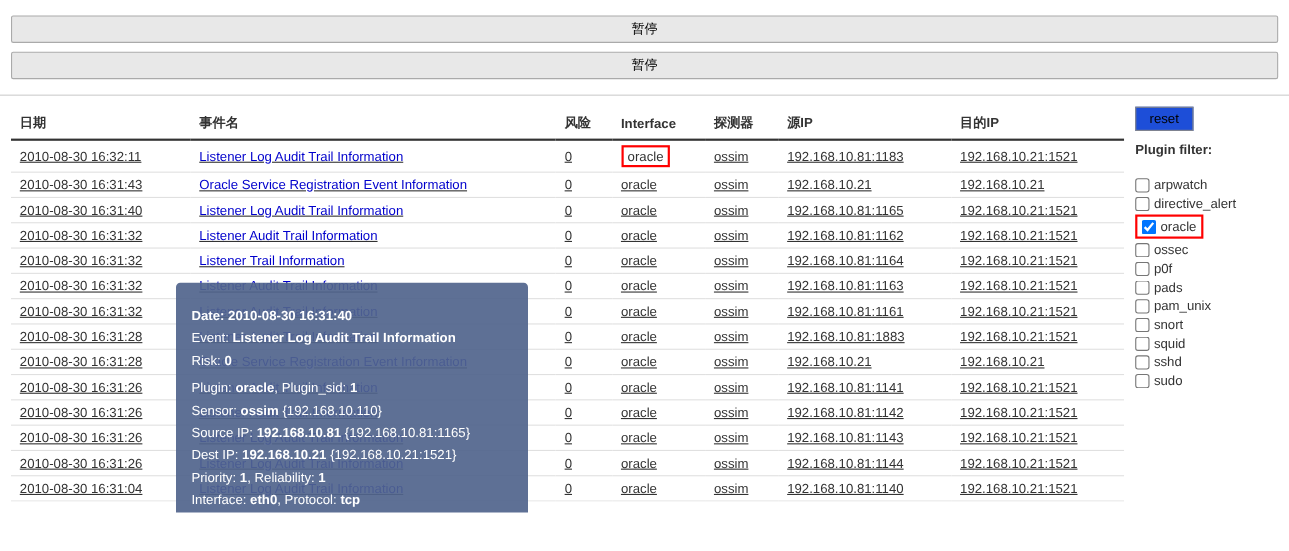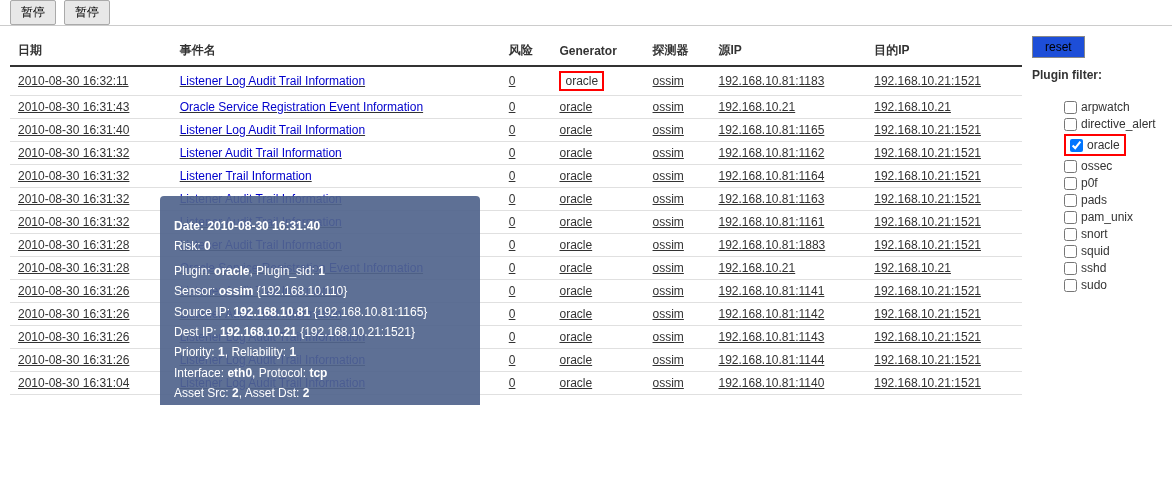--- a/index.html
+++ b/index.html
@@ -1,22 +1,23 @@
 <!DOCTYPE html>
 <html><head>
   <meta charset="utf-8">
   <style>
     * { box-sizing: border-box; margin: 0; padding: 0; }
     body { font-family: Arial, sans-serif; font-size: 12px; background: #fff; color: #333; }
 
     .top-bar {
-      padding: 0 10px;
+      padding: 14px 10px;
       border-bottom: 1px solid #ccc;
       display: flex;
       gap: 8px;
+      flex-direction: column;
     }
 
     .btn-pause {
       background: #e8e8e8;
       border: 1px solid #aaa;
       padding: 3px 10px;
       cursor: pointer;
       font-size: 12px;
       border-radius: 2px;
     }
@@ -97,21 +98,20 @@
       margin-bottom: 18px;
       font-size: 12px;
     }
 
     .filter-item {
       display: flex;
       align-items: center;
       gap: 4px;
       margin-bottom: 3px;
       font-size: 12px;
-      margin-left: 32px;
     }
 
     .filter-item input[type="checkbox"] {
       margin: 0;
     }
 
     .oracle-filter-box {
       border: 2px solid red;
       padding: 2px 4px;
       display: inline-flex;
@@ -146,21 +146,21 @@
 </div>
 
 <div class="main-container" style="position:relative;">
   <div class="table-container">
     <table>
       <thead>
         <tr>
           <th>日期</th>
           <th>事件名</th>
           <th>风险</th>
-          <th>Generator</th>
+          <th>Interface</th>
           <th>探测器</th>
           <th>源IP</th>
           <th>目的IP</th>
         </tr>
       </thead>
       <tbody id="table-body">
       <tr>
             <td>2010-08-30 16:32:11</td>
             <td><a href="#" class="event-link">Listener Log Audit Trail Information</a></td>
             <td>0</td>
@@ -289,20 +289,24 @@
         </tbody>
     </table>
   </div>
 
   <div class="tooltip-popup">
     <div>
       <span class="tip-bold">Date:</span>
       <span class="tip-bold">2010-08-30 16:31:40</span>
     </div>
     <div>
+      <span>Event:</span>
+      <span class="tip-bold">Listener Log Audit Trail Information</span>
+    </div>
+    <div>
       <span>Risk:</span>
       <span class="tip-bold">0</span>
     </div>
     <div style="margin-top:4px;">
       <span>Plugin:</span>
       <span class="tip-bold">oracle</span>,
       <span>Plugin_sid:</span>
       <span class="tip-bold">1</span>
     </div>
     <div>

